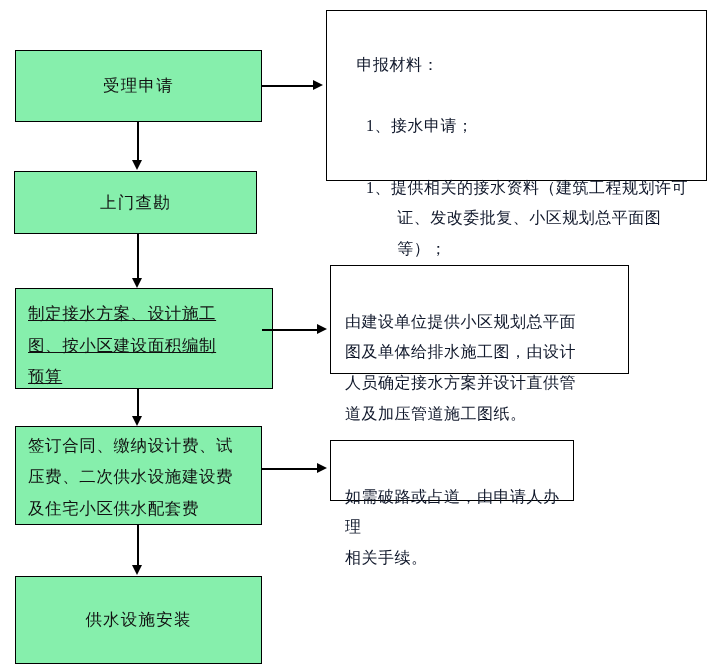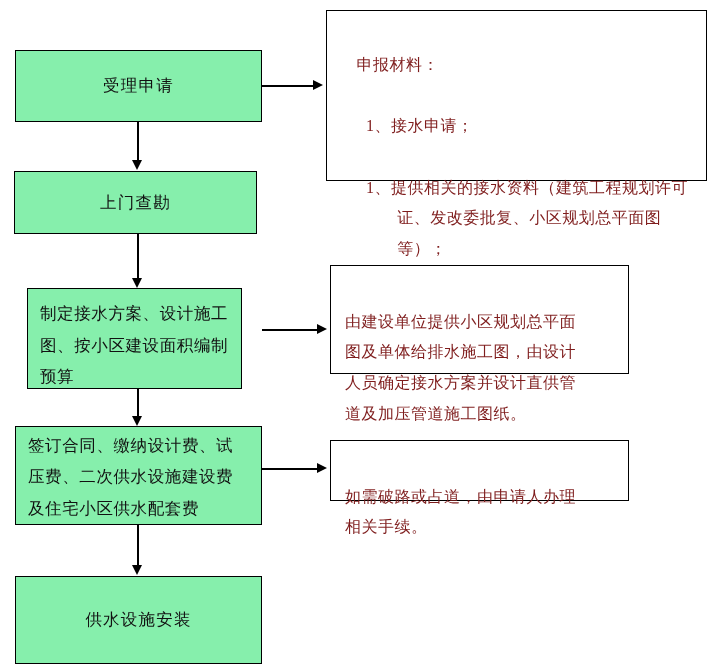--- a/index.html
+++ b/index.html
@@ -43,21 +43,21 @@
     letter-spacing: 0.6px;
   }
   .note {
     position: absolute;
     box-sizing: border-box;
     border: 1.5px solid #000000;
     background: #ffffff;
     font-size: 16px;
     line-height: 1.92;
     letter-spacing: 0.5px;
-    color: #7f1d1d;
+    color: #0f172a;
     text-align: left;
     padding: 8px 8px 6px 12px;
     white-space: pre-line;
   }
   .note-lead {
     display: block;
     text-indent: 1.1em;
   }
   .note-item {
     display: block;
@@ -99,21 +99,21 @@
 <div id="canvas">
 
   <div class="node" style="left:15px; top:50px; width:247px; height:72px;">
     <span>受理申请</span>
   </div>
 
   <div class="node" style="left:14px; top:171px; width:243px; height:63px;align-items:center;">
     <span>上门查勘</span>
   </div>
 
-  <div class="node multi" style="left:27px; top:288px; width:215px; height:101px;">
+  <div class="node multi" style="left:15px; top:288px; width:258px; height:101px;text-decoration:underline;">
     <span>制定接水方案、设计施工
 图、按小区建设面积编制
 预算</span>
   </div>
 
   <div class="node multi" style="left:15px; top:426px; width:247px; height:99px;align-items:center;">
     <span>签订合同、缴纳设计费、试
 压费、二次供水设施建设费
 及住宅小区供水配套费</span>
   </div>
@@ -129,21 +129,21 @@
     <span class="note-item">3、联系人姓名、联系电话。</span>
   </div>
 
   <div class="note" style="left:330px; top:265px; width:299px; height:109px; padding-left:14px; padding-top:10px;">
     <span>由建设单位提供小区规划总平面
 图及单体给排水施工图，由设计
 人员确定接水方案并设计直供管
 道及加压管道施工图纸。</span>
   </div>
 
-  <div class="note" style="left:330px; top:440px; width:299px; height:61px; padding-left:14px; padding-top:10px;">
+  <div class="note" style="left:330px; top:440px; width:244px; height:61px; padding-left:14px; padding-top:10px;">
     <span>如需破路或占道，由申请人办理
 相关手续。</span>
   </div>
 
   <div class="vline" style="left:137px; top:122px; height:40px;"></div>
   <div class="arrow-down" style="left:132px; top:160px;"></div>
 
   <div class="vline" style="left:137px; top:234px; height:45px;"></div>
   <div class="arrow-down" style="left:132px; top:278px;"></div>
 

